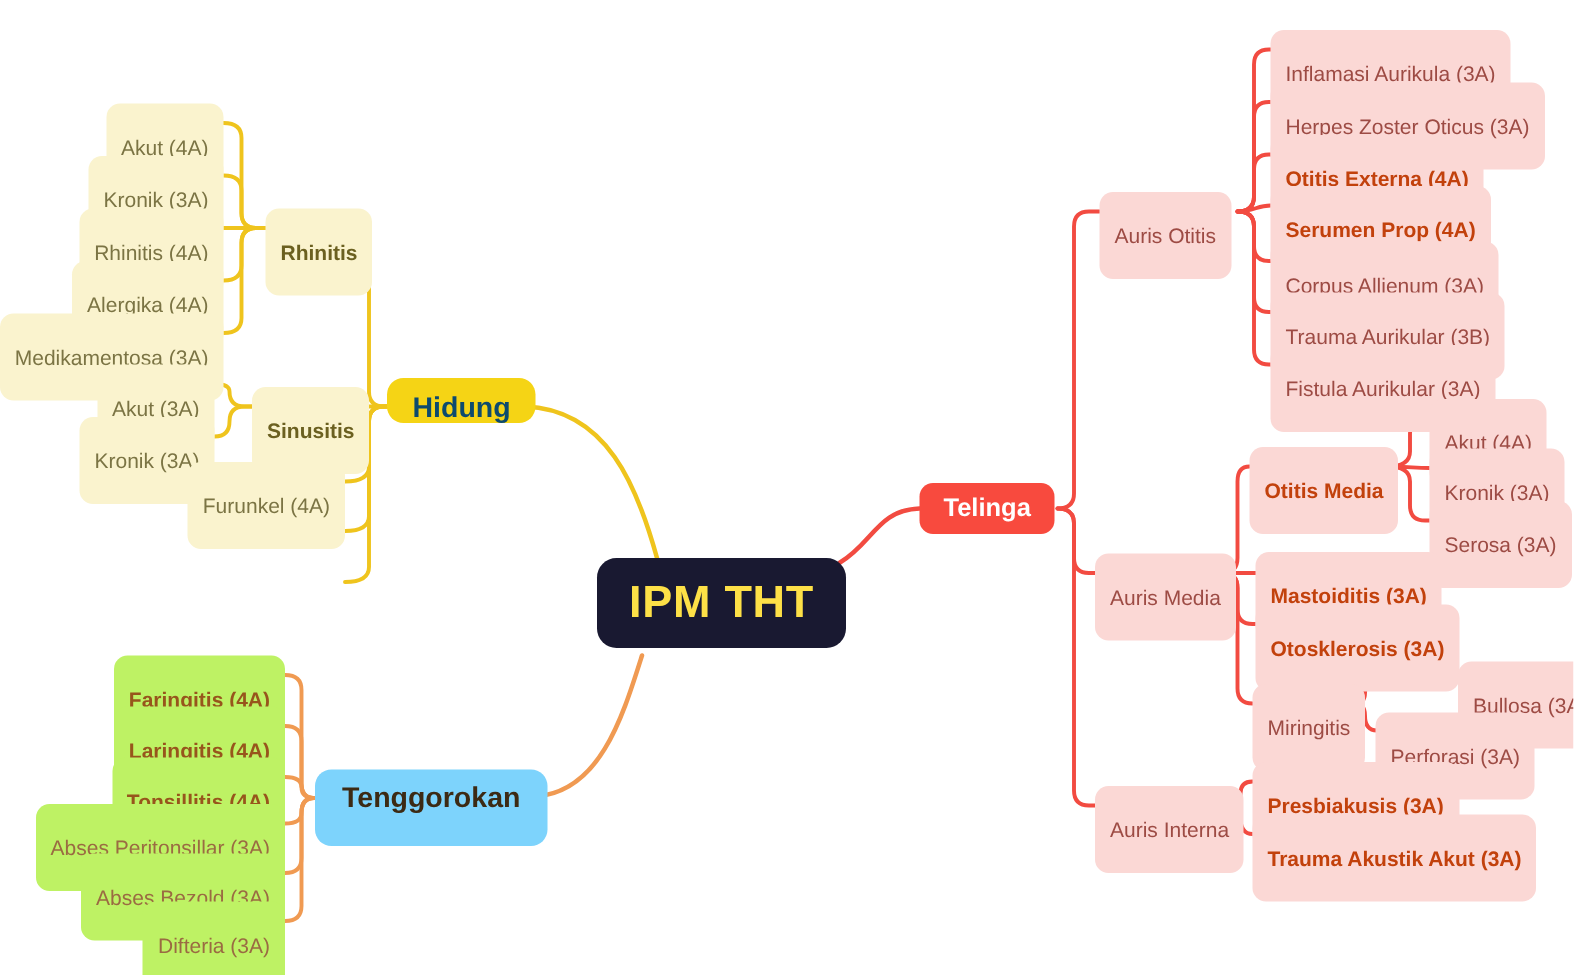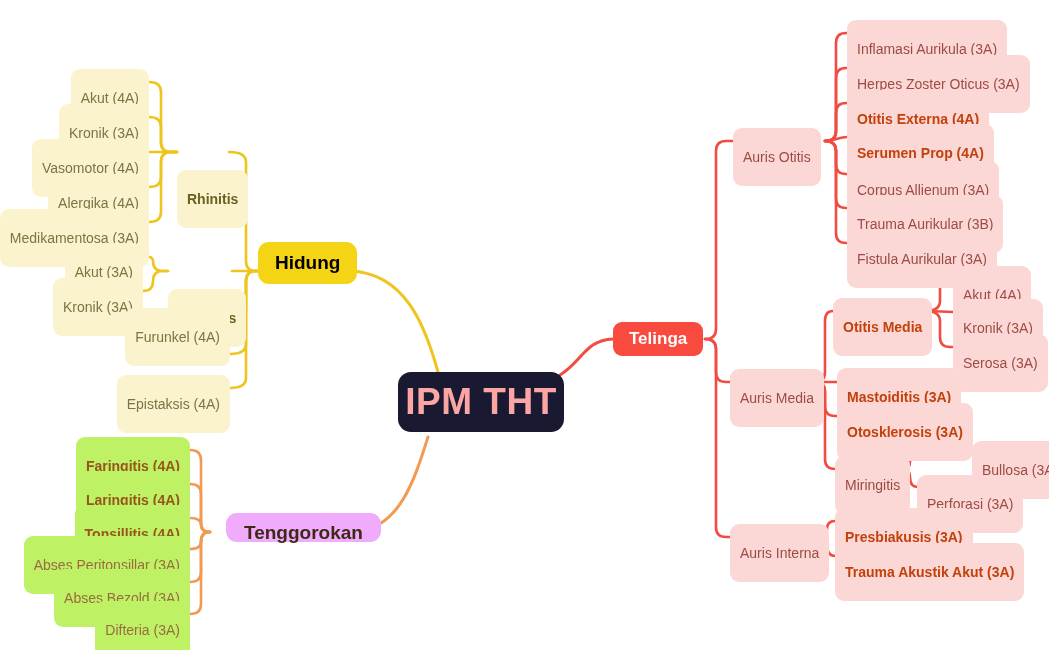--- a/index.html
+++ b/index.html
@@ -6,32 +6,32 @@
   .canvas{
     position:relative;width:1049px;height:650px;background:#ffffff;
     font-family:"Liberation Sans","DejaVu Sans",sans-serif;overflow:hidden;
   }
   svg.lines{position:absolute;left:0;top:0;width:1049px;height:650px;}
   .pill{
     position:absolute;height:26px;line-height:26px;padding:16px 10px;
     border-radius:9px;font-size:14px;white-space:nowrap;
   }
   .yl{background:#FAF3CE;color:#7B7444;}
-  .yl.b{font-weight:bold;color:#6B6020;margin-top:31px;}
+  .yl.b{font-weight:bold;color:#6B6020;}
   .ol{background:#bef264;color:#9A6B42;}
   .ol.b{font-weight:bold;color:#97551C;}
   .rl{background:#FBD8D5;color:#9D4B44;}
   .rl.b{font-weight:bold;color:#c2410c;}
   .branch{position:absolute;white-space:nowrap;font-weight:bold;}
-  .hidung{background:#F5D415;color:#000000;left:258px;top:242px;height:42px;line-height:42px;padding:0 17px;font-size:19px;border-radius:11px;}
-  .tengg{background:#f0abfc;color:#3C2A14;left:210px;top:513px;height:29px;line-height:39px;padding:0 18px;font-size:19px;border-radius:11px;margin-left:16px;}
+  .hidung{background:#F5D415;color:#0c4a6e;left:258px;top:252px;height:30px;line-height:42px;padding:0 17px;font-size:19px;border-radius:11px;}
+  .tengg{background:#7dd3fc;color:#3C2A14;left:210px;top:513px;height:51px;line-height:39px;padding:0 18px;font-size:19px;border-radius:11px;}
   .telinga{background:#F84A3E;color:#ffffff;left:613px;top:322px;height:34px;line-height:34px;padding:0 16px;font-size:17px;border-radius:9px;}
   .center-node{
     position:absolute;left:398px;top:372px;width:166px;height:60px;
-    background:#191931;color:#fca5a5;font-size:37px;font-weight:bold;
+    background:#191931;color:#fde047;font-size:30px;font-weight:bold;
     border-radius:13px;display:flex;align-items:center;justify-content:center;
     letter-spacing:0.5px;
   }
 </style>
 </head>
 <body>
 
 <div class="canvas">
 
   <svg class="lines" viewBox="0 0 1049 650">
@@ -87,28 +87,27 @@
       <path d="M 818 537 Q 827 537 827 545 Q 827 556 835 556"></path>
     </g>
   </svg>
 
   <div class="center-node">IPM THT</div>
 
   <div class="branch hidung">Hidung</div>
   <div class="pill yl b" style="left:177px;top:139px">Rhinitis</div>
   <div class="pill yl" style="right:900px;top:69px">Akut (4A)</div>
   <div class="pill yl" style="right:900px;top:104px">Kronik (3A)</div>
-  <div class="pill yl" style="right:900px;top:139px">Vasomotor (4A)</div>
+  <div class="pill yl" style="right:900px;top:139px">Rhinitis (4A)</div>
   <div class="pill yl" style="right:900px;top:174px">Alergika (4A)</div>
   <div class="pill yl" style="right:900px;top:209px">Medikamentosa (3A)</div>
   <div class="pill yl b" style="left:168px;top:258px">Sinusitis</div>
   <div class="pill yl" style="right:906px;top:243px">Akut (3A)</div>
   <div class="pill yl" style="right:906px;top:278px">Kronik (3A)</div>
   <div class="pill yl" style="right:819px;top:308px">Furunkel (4A)</div>
-  <div class="pill yl" style="right:819px;top:375px">Epistaksis (4A)</div>
 
   <div class="branch tengg">Tenggorokan</div>
   <div class="pill ol b" style="right:859px;top:437px">Faringitis (4A)</div>
   <div class="pill ol b" style="right:859px;top:471px">Laringitis (4A)</div>
   <div class="pill ol b" style="right:859px;top:505px">Tonsillitis (4A)</div>
   <div class="pill ol" style="right:859px;top:536px">Abses Peritonsillar (3A)</div>
   <div class="pill ol" style="right:859px;top:569px">Abses Bezold (3A)</div>
   <div class="pill ol" style="right:859px;top:601px">Difteria (3A)</div>
 
   <div class="branch telinga">Telinga</div>

